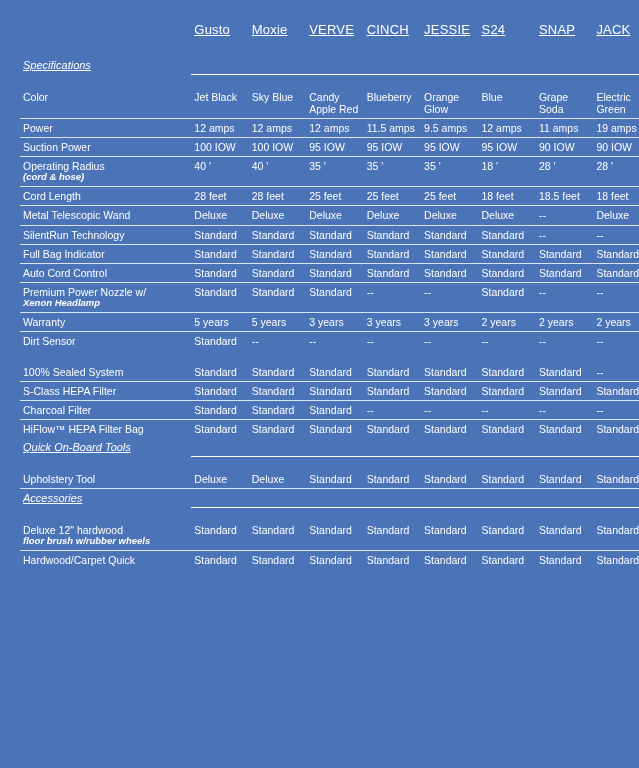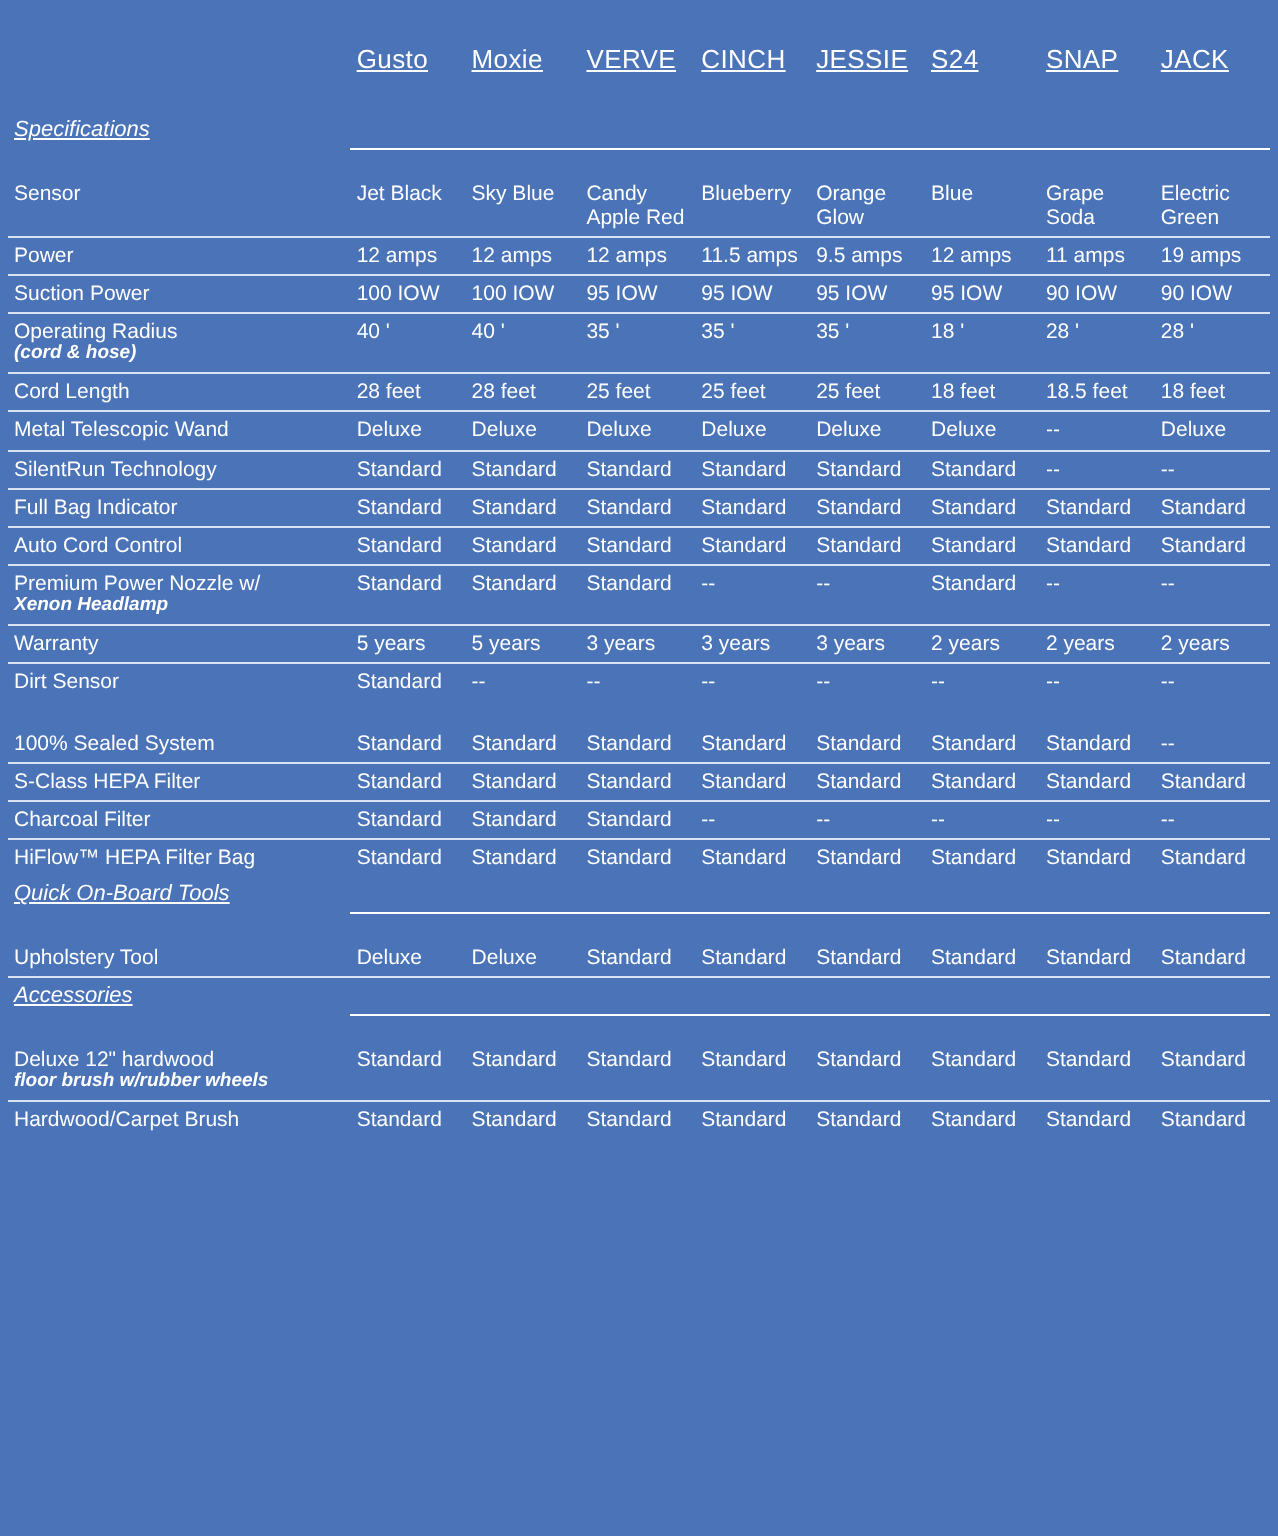--- a/index.html
+++ b/index.html
@@ -13,21 +13,21 @@
     font-family: "Liberation Sans", sans-serif;
     color: #ffffff;
     overflow: hidden;
   }
   .page {
     width: 639px;
     height: 768px;
     background: #4a73b8;
     position: relative;
     box-sizing: border-box;
-    padding: 0 4px;
+    padding: 0 20px;
   }
   table.spec {
     border-collapse: collapse;
     width: 631px;
     table-layout: fixed;
     font-size: 10.5px;
   }
   table.spec td, table.spec th {
     vertical-align: top;
     padding: 3px 2px 3px 3px;
@@ -131,21 +131,21 @@
           <td class="model-name">JACK</td>
         </tr>
         <tr class="section-row">
           <td class="section-title">Specifications</td>
           <td class="section-rule" colspan="8"></td>
         </tr>
         <tr class="spacer-row">
           <td colspan="9"></td>
         </tr>
         <tr class="ruled">
-          <td class="row-label"><span>Sensor</span></td>
+          <td class="row-label"><span>Color</span></td>
           <td class="cell">Jet Black</td>
           <td class="cell">Sky Blue</td>
           <td class="cell">Candy Apple Red</td>
           <td class="cell">Blueberry</td>
           <td class="cell">Orange Glow</td>
           <td class="cell">Blue</td>
           <td class="cell">Grape Soda</td>
           <td class="cell">Electric Green</td>
         </tr>
         <tr class="ruled">
@@ -346,21 +346,21 @@
           <td class="cell">Standard</td>
           <td class="cell">Standard</td>
           <td class="cell">Standard</td>
           <td class="cell">Standard</td>
           <td class="cell">Standard</td>
           <td class="cell">Standard</td>
           <td class="cell">Standard</td>
           <td class="cell">Standard</td>
         </tr>
         <tr class="noborder">
-          <td class="row-label"><span>Hardwood/Carpet Brush</span></td>
+          <td class="row-label"><span>Hardwood/Carpet Quick</span></td>
           <td class="cell">Standard</td>
           <td class="cell">Standard</td>
           <td class="cell">Standard</td>
           <td class="cell">Standard</td>
           <td class="cell">Standard</td>
           <td class="cell">Standard</td>
           <td class="cell">Standard</td>
           <td class="cell">Standard</td>
         </tr>
       </tbody>

